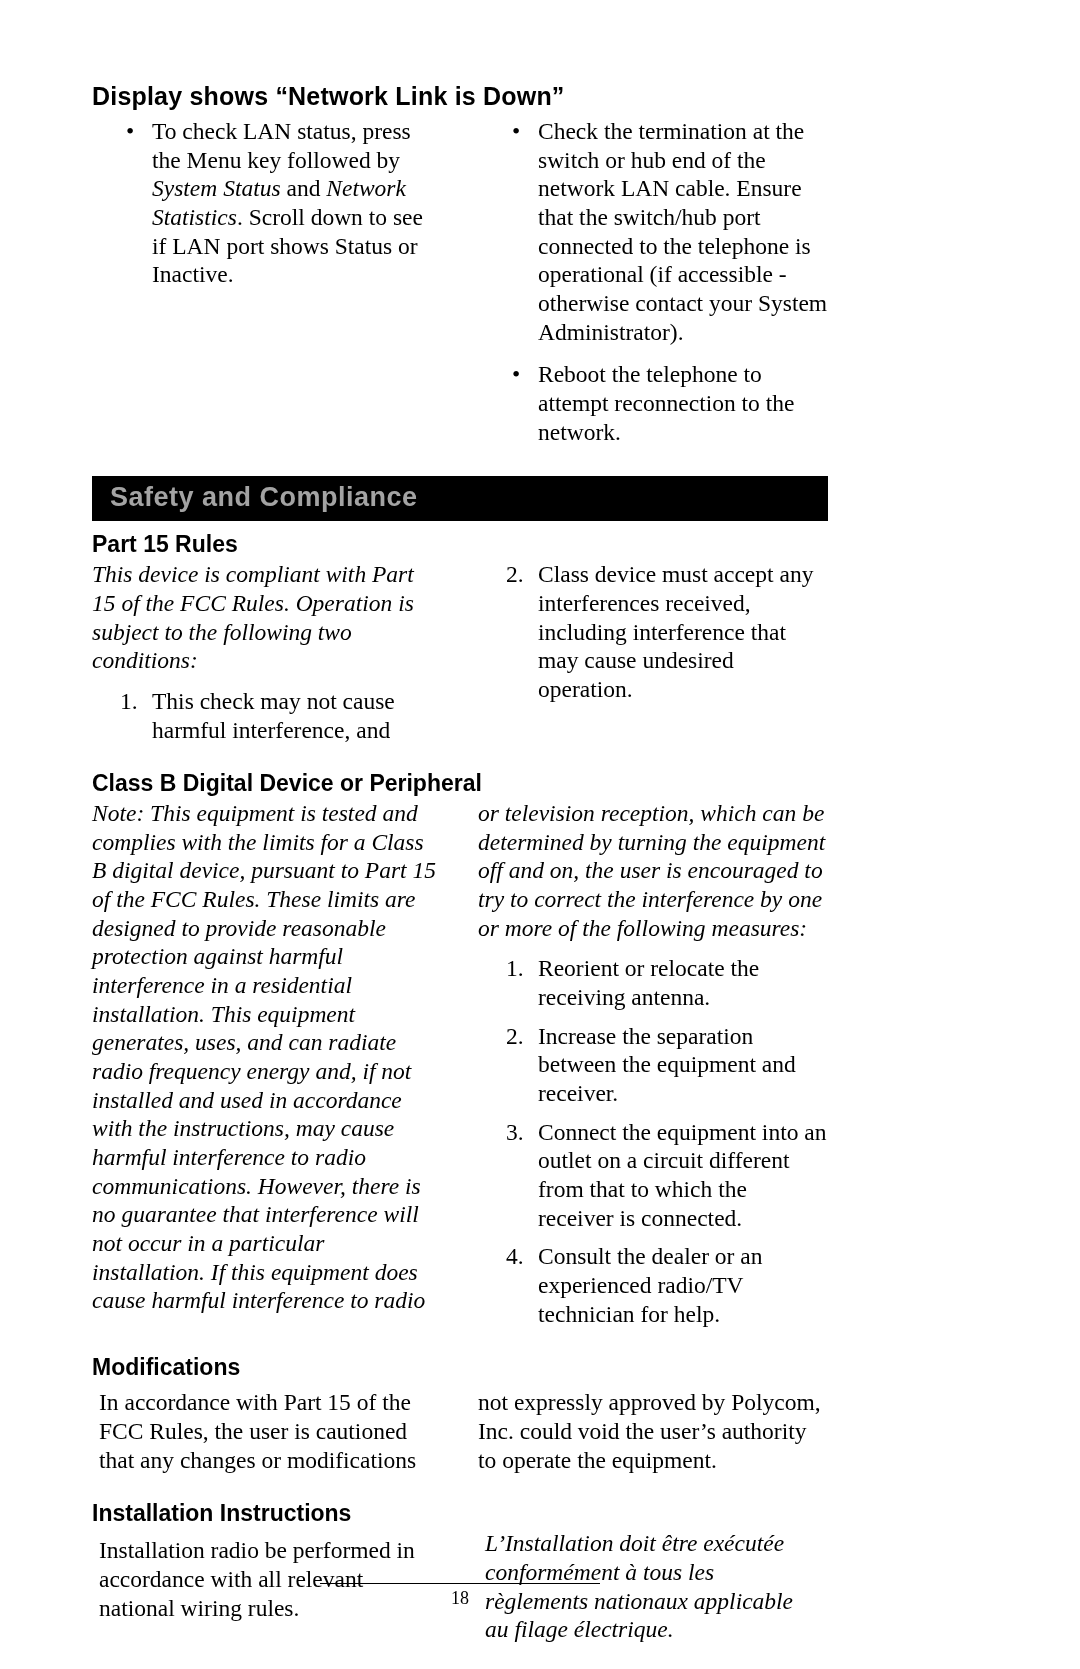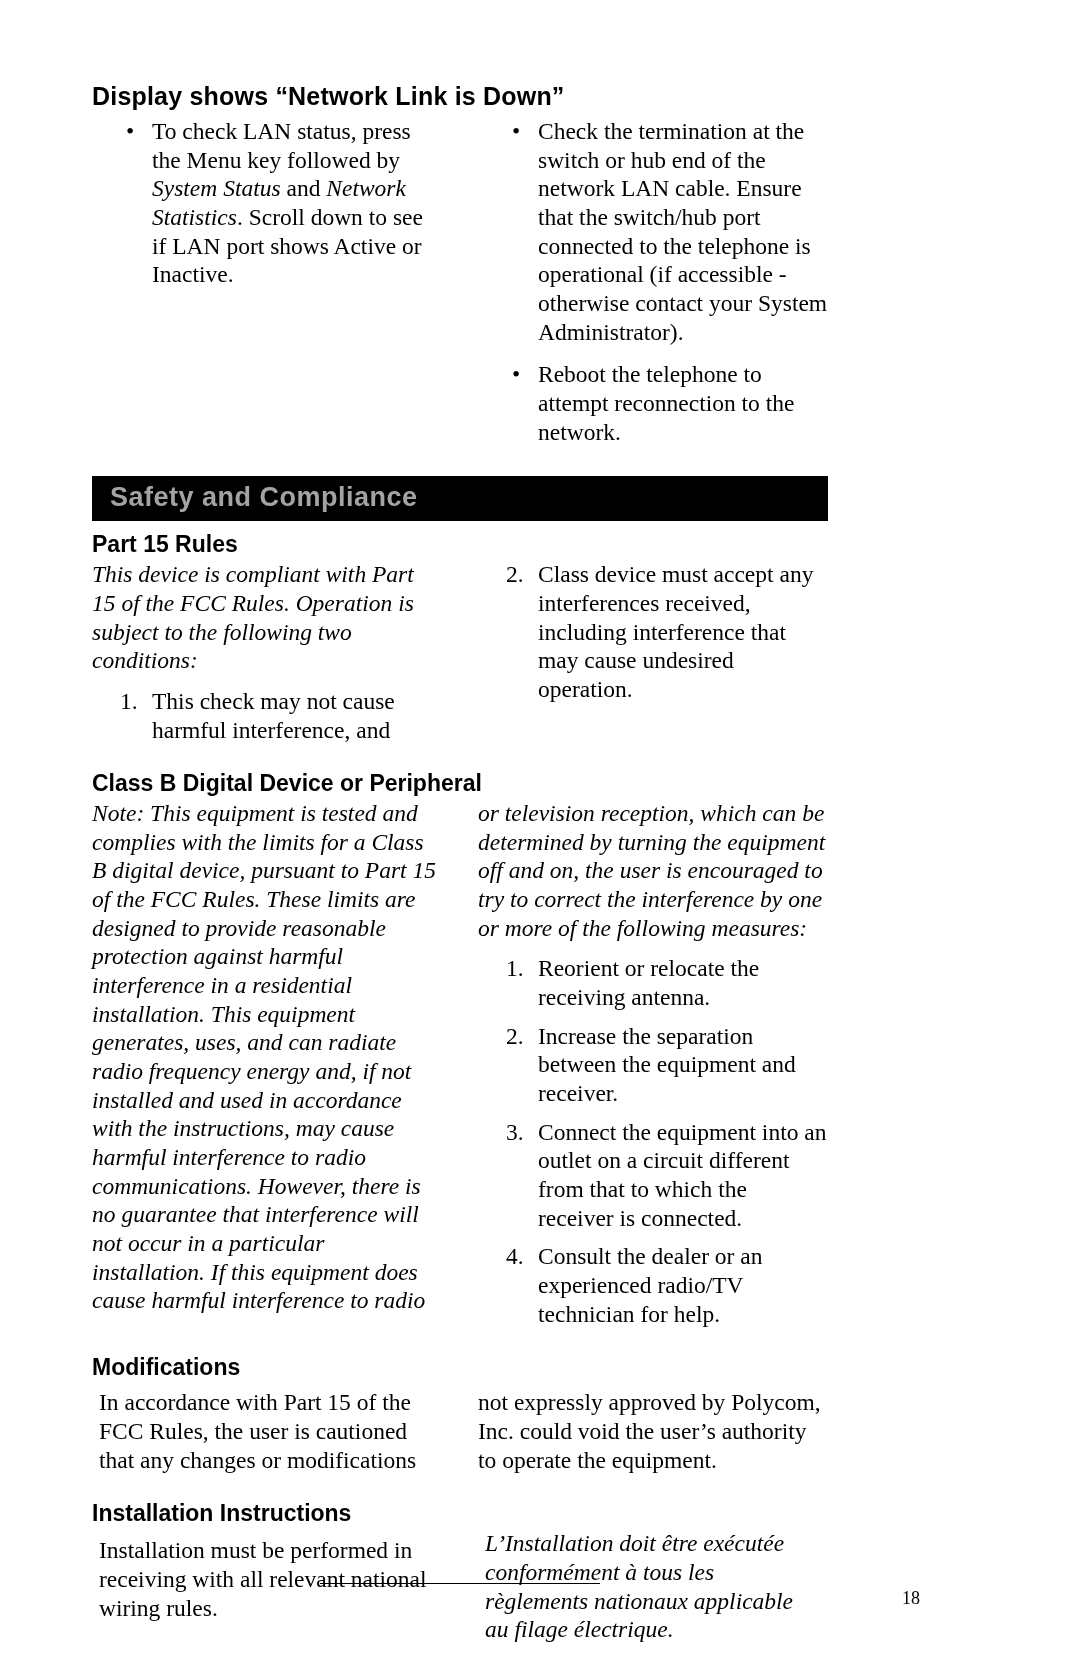--- a/index.html
+++ b/index.html
@@ -89,42 +89,42 @@
     top: 0;
   }
   .italic { font-style: italic; }
   .block { margin-bottom: 26px; }
   .intro-inline { font-size: 23.5px; line-height: 1.22; font-style: italic; }
   .footer {
     position: absolute;
     bottom: 60px;
     left: 0;
     width: 100%;
-    text-align: right;
+    text-align: center;
   }
   .footer-line {
     width: 280px;
     height: 1px;
     background: #000;
     margin: 0 auto 4px auto;
   }
   .footer-num {
     font-size: 18px;
     font-family: "Times New Roman", serif;
   }
 </style>
 </head>
 <body>
 
 <div class="page">
 
   <div class="block">
     <h2 class="section-heading">Display shows “Network Link is Down”</h2>
     <ul class="bullets two-col">
-      <li><span>To check LAN status, press the Menu key followed by </span><span class="italic">System Status</span><span> and </span><span class="italic">Network Statistics</span><span>.  Scroll down to see if LAN port shows Active or Inactive.</span></li>
+      <li><span>To check LAN status, press the Menu key followed by </span><span class="italic">System Status</span><span> and </span><span class="italic">Network Statistics</span><span>.  Scroll down to see if LAN port shows Status or Inactive.</span></li>
       <li>Check the termination at the switch or hub end of the network LAN cable.  Ensure that the switch/hub port connected to the telephone is operational (if accessible - otherwise contact your System Administrator).</li>
       <li>Reboot the telephone to attempt reconnection to the network.</li>
     </ul>
   </div>
 
   <div class="black-bar">Safety and Compliance</div>
 
   <div class="block">
     <h3 class="subheading">Part 15 Rules</h3>
     <div class="two-col">
@@ -150,21 +150,21 @@
   </div>
 
   <div class="block">
     <h3 class="subheading">Modifications</h3>
     <p class="body-text two-col">In accordance with Part 15 of the FCC Rules, the user is cautioned that any changes or modifications not expressly approved by Polycom, Inc. could void the user’s authority to operate the equipment.</p>
   </div>
 
   <div class="block">
     <h3 class="subheading">Installation Instructions</h3>
     <div class="two-col">
-      <p class="body-text" style="break-inside:avoid;margin-bottom:10px">Installation must be performed in receiving with all relevant national wiring rules.</p>
+      <p class="body-text" style="break-inside:avoid;margin-bottom:10px">Installation radio be performed in accordance with all relevant national wiring rules.</p>
       <p class="body-text italic" style="break-inside:avoid">L’Installation doit être exécutée conformément à tous les règlements nationaux applicable au filage électrique.</p>
     </div>
   </div>
 
   <div class="footer">
     <div class="footer-line"></div>
     <div class="footer-num">18</div>
   </div>
 
 </div>

